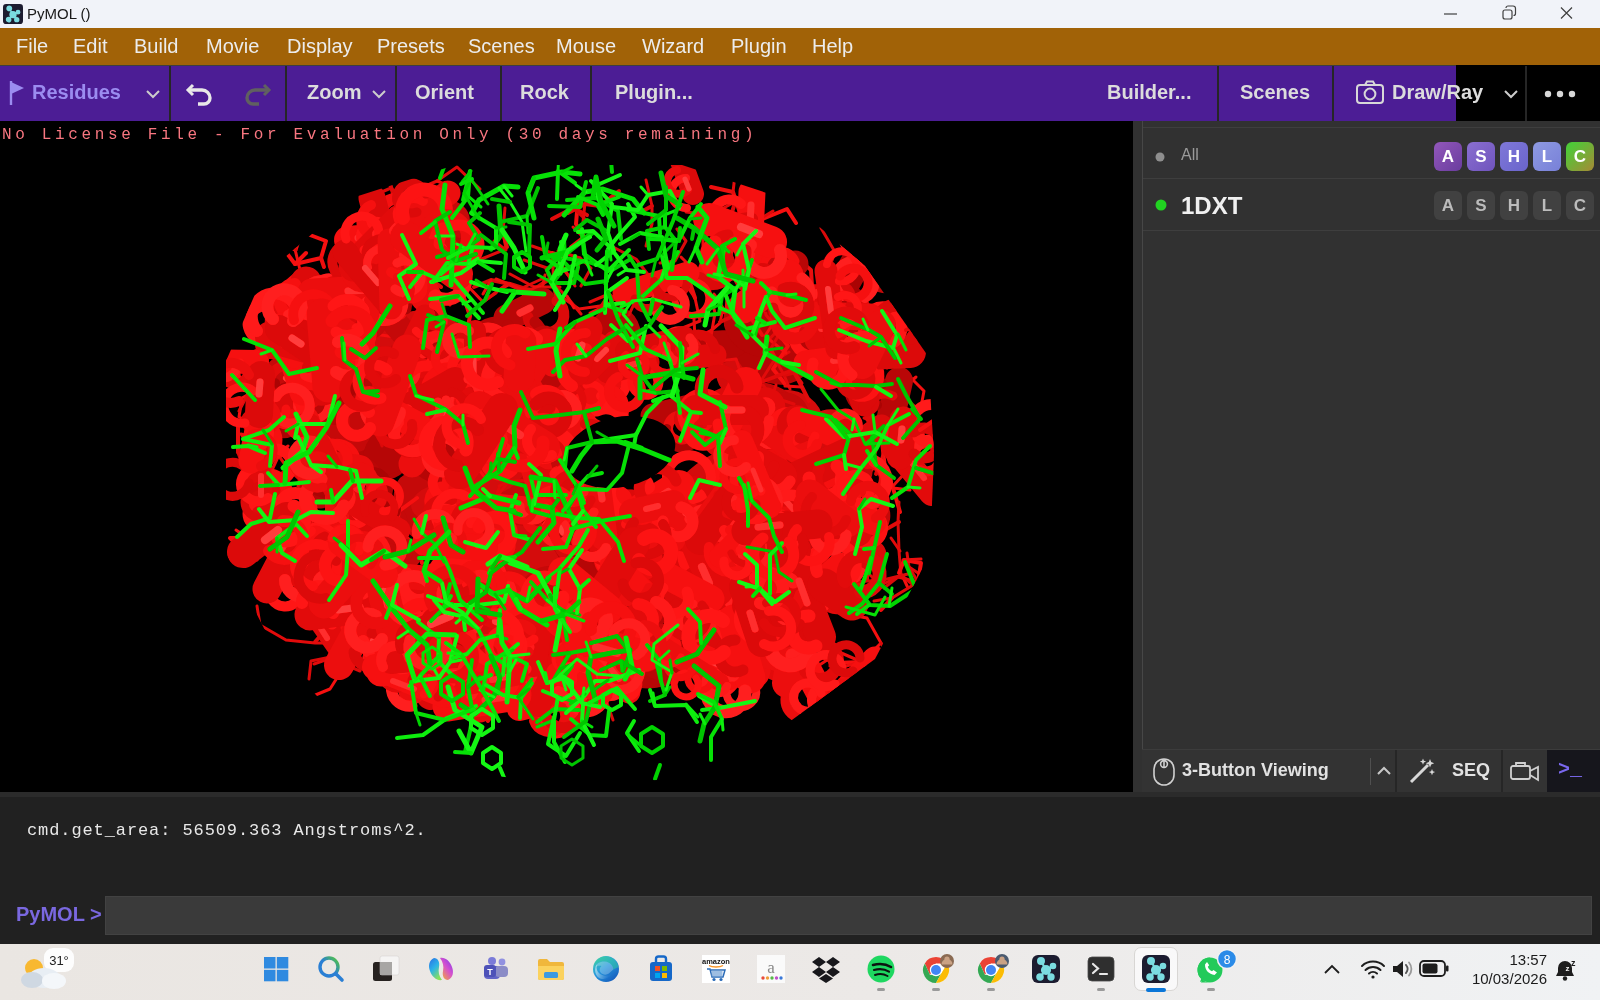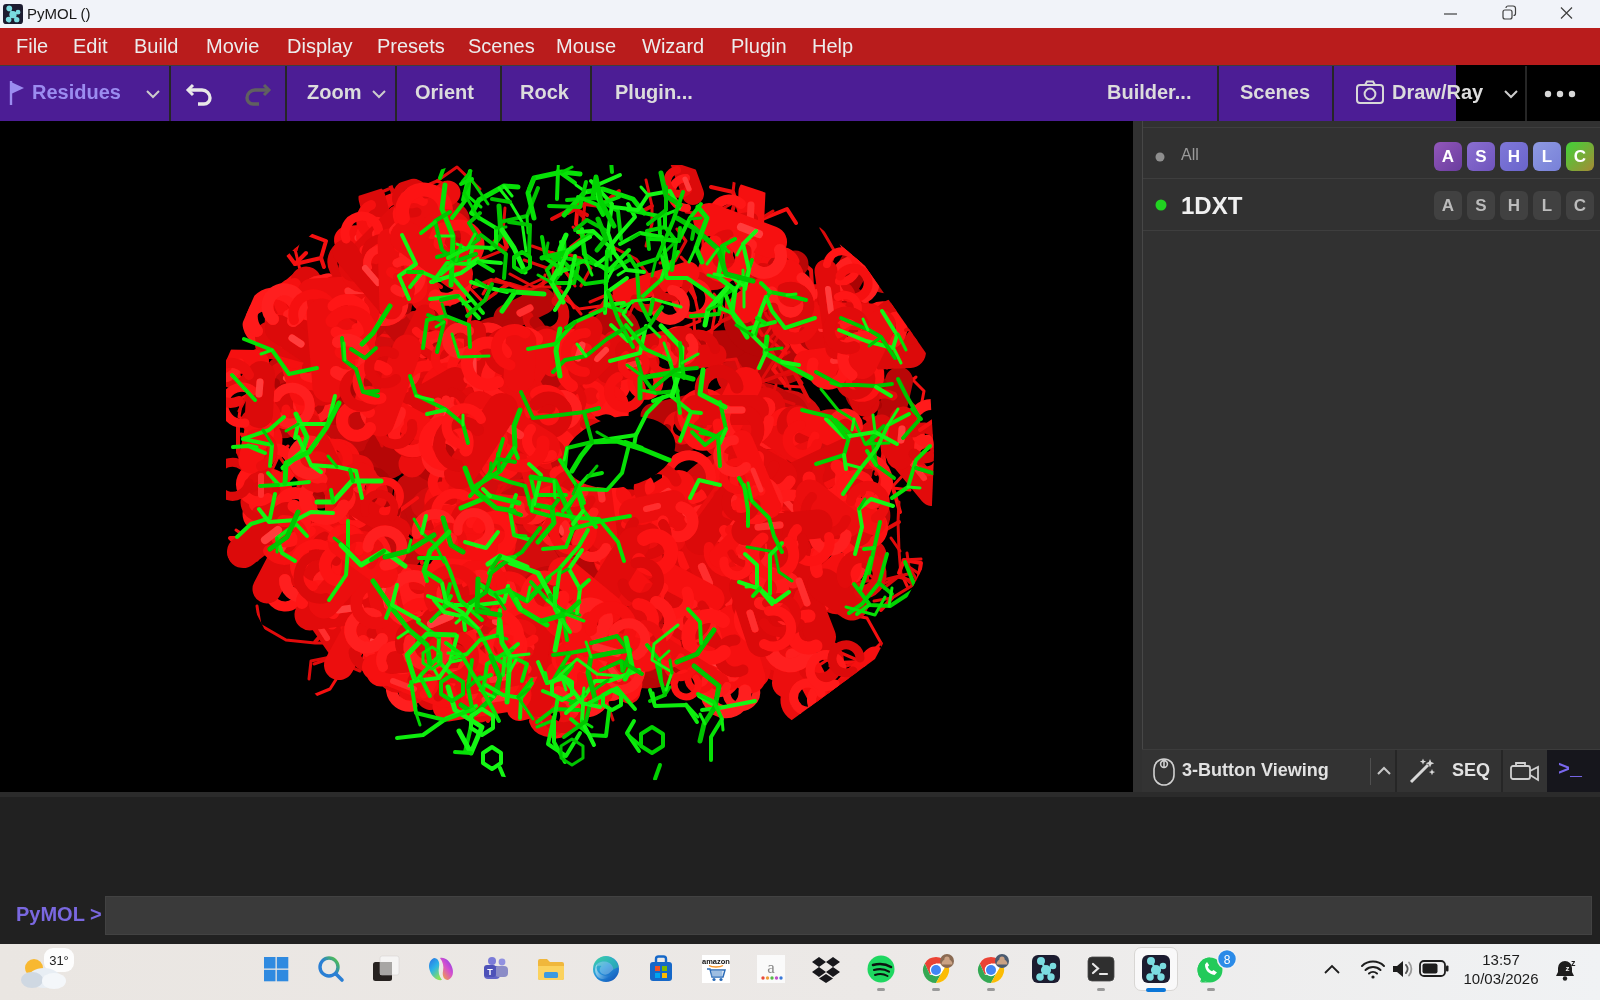--- a/index.html
+++ b/index.html
@@ -1,21 +1,21 @@
 <!DOCTYPE html>
 <html><head><meta charset="utf-8"><style>
 *{margin:0;padding:0;box-sizing:border-box}
 html,body{width:1600px;height:1000px;overflow:hidden;background:#000}
 body{font-family:"Liberation Sans",sans-serif;position:relative}
 .abs{position:absolute}
 
 #title{left:0;top:0;width:1600px;height:28px;background:#f1f3f9}
 #title .t{left:27px;top:5px;font-size:15px;color:#191919}
 
-#menu{left:0;top:28px;width:1600px;height:37px;background:#b91c1c}
+#menu{left:0;top:28px;width:1600px;height:37px;background:#a16207}
 #menu span{position:absolute;top:7px;font-size:20px;color:#ececec}
 
 #tool{left:0;top:65px;width:1456px;height:56px;background:#4c1d95;border-top:1px solid #3e3e3e}
 #tool .lbl{position:absolute;top:15px;font-size:20px;font-weight:bold;color:#dcdcdc}
 .vsep{position:absolute;top:0;width:2px;height:56px;background:#262626}
 
 #vp{left:0;top:121px;width:1133px;height:671px;background:#000;overflow:hidden}
 #lic{left:2px;top:5px;font-family:"Liberation Mono",monospace;font-size:16px;letter-spacing:3.65px;color:#f87680;white-space:pre}
 
 #panel{left:1133px;top:121px;width:467px;height:671px;background:#313131}
@@ -1939,20 +1939,21 @@
         <path class="c17" stroke-width="4" d="M255 279L232 254"></path>
         <path class="c5" stroke-width="4" d="M920 309L940 295"></path>
         <path class="c6" stroke-width="4" d="M348 31L370 54"></path>
         <path class="c6" stroke-width="4" d="M900 84L915 64"></path>
         <path class="c19" stroke-width="4" d="M660 644L655 658"></path>
         <path class="c16" stroke-width="4" d="M500 647L505 659"></path>
         <path class="c15" stroke-width="4" d="M916 347L936 353"></path>
         <path class="c3" stroke-width="4" d="M906 209L926 201"></path>
       </g>
     </svg>
+<div id="lic" class="abs">No License File - For Evaluation Only (30 days remaining)</div>
   </div>
 <div id="panel" class="abs"></div>
 <div id="pline" class="abs"></div>
 <div id="panel" class="abs" style="background:none">
 <div class="prow" style="top:6px">
       <div class="sep" style="bottom:auto;top:0"></div>
 <svg class="abs" style="left:12px;top:25px" width="10" height="10">
         <circle cx="5" cy="5" r="4.5" fill="#8e8e8e"></circle>
       </svg>
 <div class="abs" style="left:38px;top:19px;font-size:16px;color:#9a9a9a">All</div>
@@ -2000,20 +2001,21 @@
 <div class="vsep" style="left:359px;height:43px;top:0"></div>
 <svg class="abs" style="left:368px;top:10px" width="32" height="24" viewBox="0 0 32 24" fill="none" stroke="#d0d0d0" stroke-width="1.8">
 <rect x="1" y="6" width="19" height="13" rx="2"></rect>
       <path d="M6 6 V3 H15 V6"></path>
       <path d="M20 11 L28 7 V20 L20 15"></path>
     </svg>
 <div class="abs" style="left:405px;top:0;width:53px;height:43px;background:#16161c"></div>
 <div class="abs" style="left:416px;top:8px;font-family:'Liberation Mono',monospace;font-size:20px;font-weight:bold;color:#7a68ee">&gt;_</div>
 </div>
 <div id="console" class="abs">
+<div id="cmdout" class="abs">cmd.get_area: 56509.363 Angstroms^2.</div>
 <div id="inbox" class="abs"></div>
 <div id="prompt" class="abs">PyMOL &gt;</div>
 </div>
 <div id="task" class="abs"></div>
 <svg class="abs" style="left:16px;top:946px" width="110" height="50" viewBox="0 0 110 50">
 <rect x="28" y="2" width="30" height="24" rx="9" fill="#fdfdfd"></rect>
 <text x="43" y="19" font-size="13" fill="#222" text-anchor="middle" font-family="Liberation Sans">31°</text>
 <circle cx="18" cy="22" r="9" fill="#f8b830"></circle>
 <ellipse cx="28" cy="32" rx="16" ry="10" fill="#e8eef4"></ellipse>
 <ellipse cx="16" cy="34" rx="11" ry="8" fill="#cfd8e2"></ellipse>
@@ -2217,18 +2219,18 @@
 <svg class="abs" style="left:1391px;top:959px" width="26" height="20" viewBox="0 0 26 20">
 <path d="M2 7 H6 L12 2 V18 L6 13 H2 Z" fill="#1d1d1d"></path>
 <path d="M15 6 a6 6 0 0 1 0 8 M18 3.5 a10 10 0 0 1 0 13" fill="none" stroke="#9a9a9a" stroke-width="1.8" stroke-linecap="round"></path>
 <path d="M15 6 a6 6 0 0 1 0 8" fill="none" stroke="#555" stroke-width="1.8" stroke-linecap="round"></path>
   </svg>
 <svg class="abs" style="left:1419px;top:960px" width="30" height="17" viewBox="0 0 30 17">
 <rect x="1" y="1" width="25" height="15" rx="4" fill="none" stroke="#1d1d1d" stroke-width="1.8"></rect>
 <rect x="3.5" y="3.5" width="15" height="10" rx="2" fill="#1d1d1d"></rect>
 <rect x="27" y="5.5" width="2.5" height="6" rx="1" fill="#1d1d1d"></rect>
   </svg>
-<div id="tray" class="abs" style="left:1455px;top:950px;width:92px;text-align:center;line-height:19px">13:57<br>10/03/2026</div>
+<div id="tray" class="abs" style="left:1455px;top:950px;width:92px;text-align:right;line-height:19px">13:57<br>10/03/2026</div>
 <svg class="abs" style="left:1552px;top:958px" width="26" height="26" viewBox="0 0 26 26">
 <path d="M13 3 a7 7 0 0 1 7 7 v4 l2 4 H4 l2 -4 v-4 a7 7 0 0 1 7-7 Z" fill="#1d1d1d"></path>
 <circle cx="13" cy="20.5" r="2.2" fill="#1d1d1d"></circle>
 <text x="19" y="8" font-size="9" font-weight="bold" fill="#1d1d1d" font-family="Liberation Sans">z</text>
 <text x="13.5" y="13" font-size="8" font-weight="bold" fill="#efefef" font-family="Liberation Sans">z</text>
   </svg>
 </body></html>

